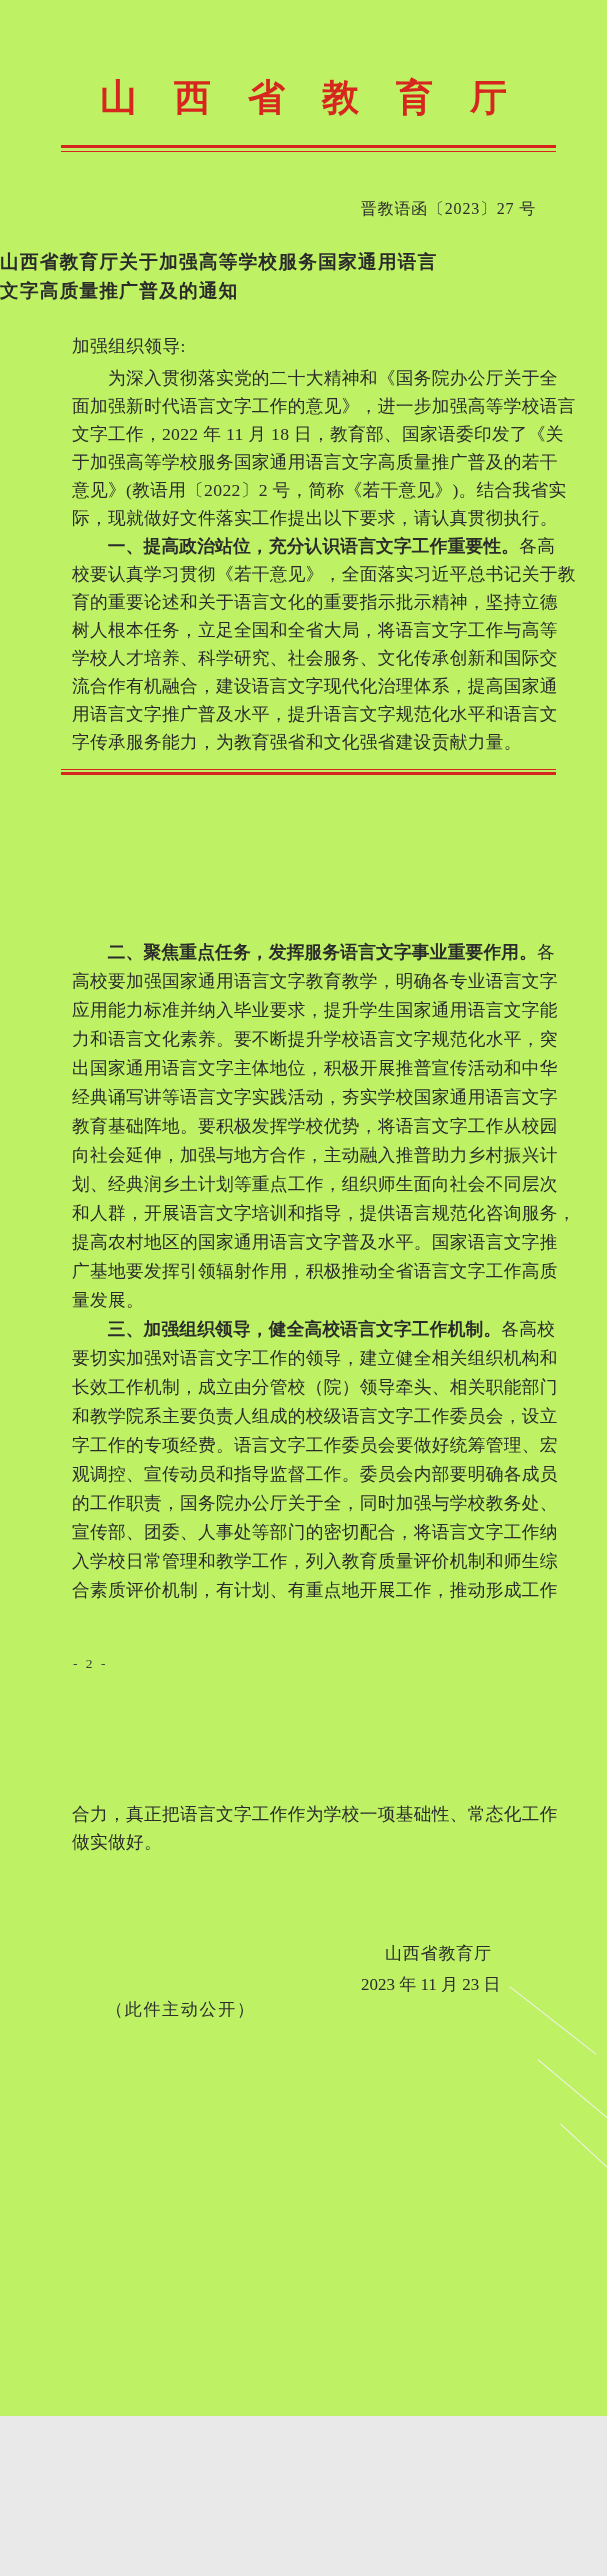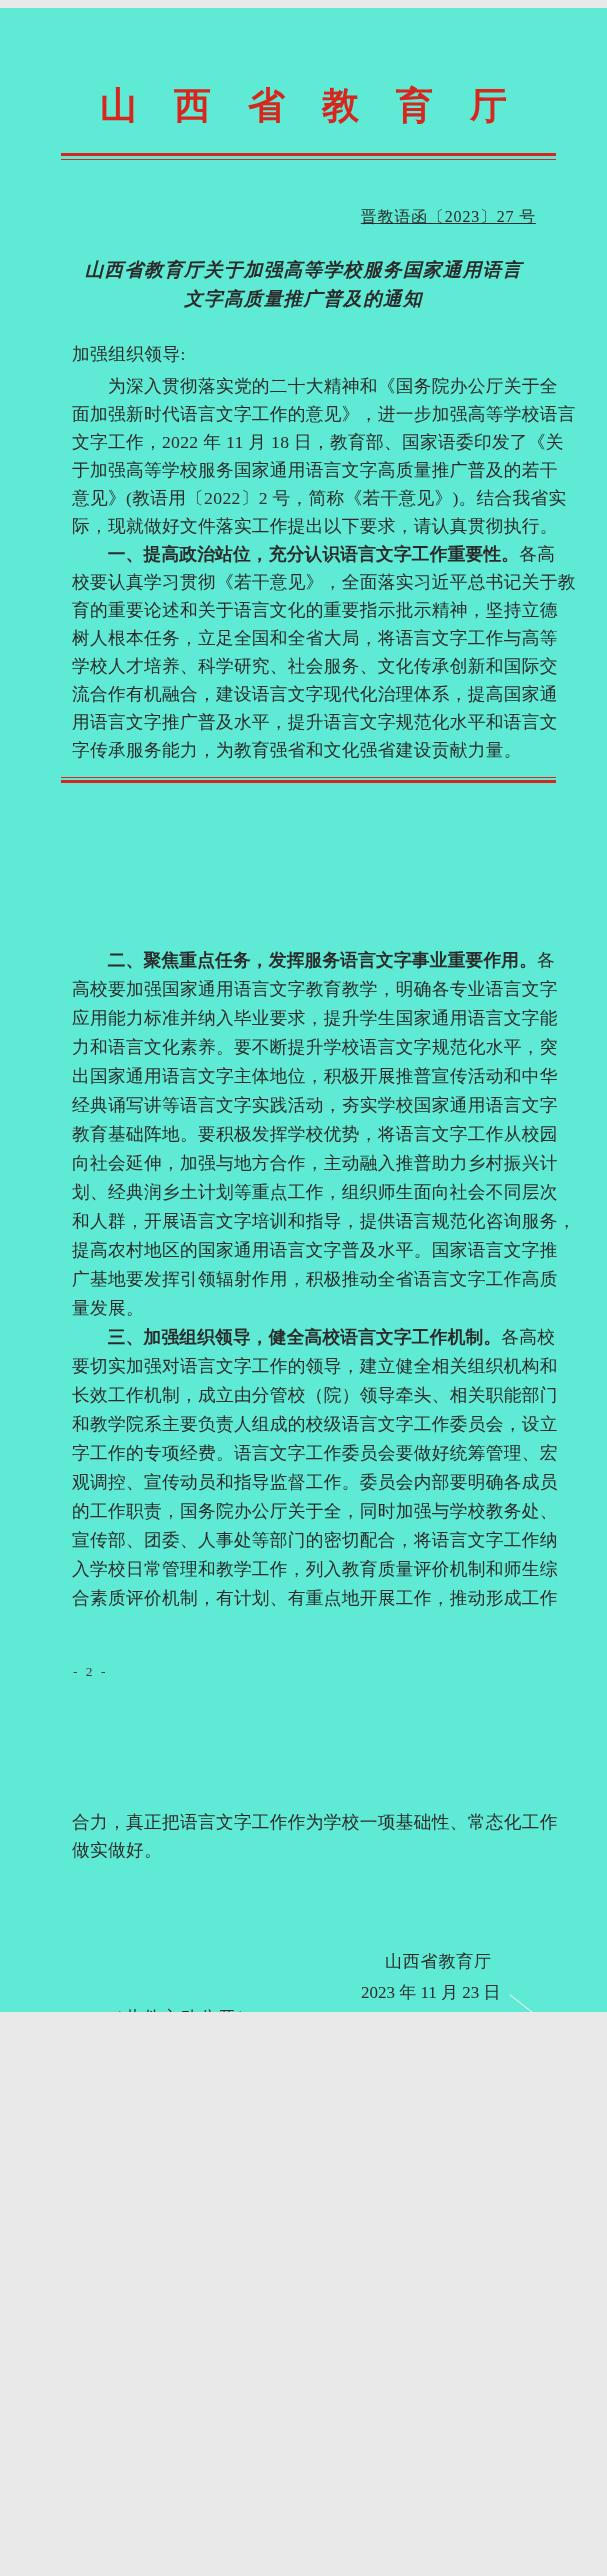--- a/index.html
+++ b/index.html
@@ -1,39 +1,39 @@
 <!DOCTYPE html>
 <html style="--accent: #d7261d; --ink: #2b2b2b;font-size:13.5px"><head>
 <meta charset="utf-8">
 <style>
   :root { --accent:#d7261d; --ink:#2b2b2b; }
   html,body { margin:0; padding:0; background:#e9e9e9; }
   .doc {
-    position:relative; width:607px; height:2004px; margin:8px auto;
-    background:#5eead4; overflow:hidden;
+    position:relative; width:607px; height:2416px; margin:0 auto;
+    background:#bef264; overflow:hidden;
     font-family:"Liberation Serif", "DejaVu Serif", serif;
     color:var(--ink);
   }
   
   .letterhead {
     position:absolute; top:79px; left:100px;
     font-size:37px; font-weight:bold; color:var(--accent);
     letter-spacing:37px; white-space:nowrap; line-height:1;
   }
   .rule { position:absolute; left:61px; width:495px; }
   .rule-top  { top:145px; height:2.5px; border-top:3.4px solid var(--accent); border-bottom:1.7px solid var(--accent); }
   .rule-mid  { top:769px; height:1.7px; border-top:1.7px solid var(--accent); border-bottom:3.4px solid var(--accent); }
   .doc-number {
     position:absolute; top:199px; right:71px;
-    font-size:16px; letter-spacing:0.8px; white-space:nowrap;text-decoration:underline;
+    font-size:16px; letter-spacing:0.8px; white-space:nowrap;
   }
   .doc-title {
     position:absolute; top:247px; left:0; width:607px;
-    text-align:center; font-size:18.6px; font-weight:bold;
-    line-height:29px; letter-spacing:1.3px;font-style:italic;
+    font-size:18.6px; font-weight:bold;
+    line-height:29px; letter-spacing:1.3px;
   }
   .salutation { position:absolute; top:334px; left:72px; font-size:17.7px; letter-spacing:0.4px; }
   
   .body { position:absolute; left:72px; width:481px; font-size:17.7px; letter-spacing:0.3px; }
   .body .tline { white-space:pre; }
   .p1 { top:364px;  line-height:28px; }
   .p2 { top:938px; line-height:29px; }
   .p3 { top:1800px; line-height:28px; }
   .bh { font-weight:bold; font-family:"Liberation Sans", "DejaVu Sans", sans-serif; letter-spacing:0.2px; }
   

